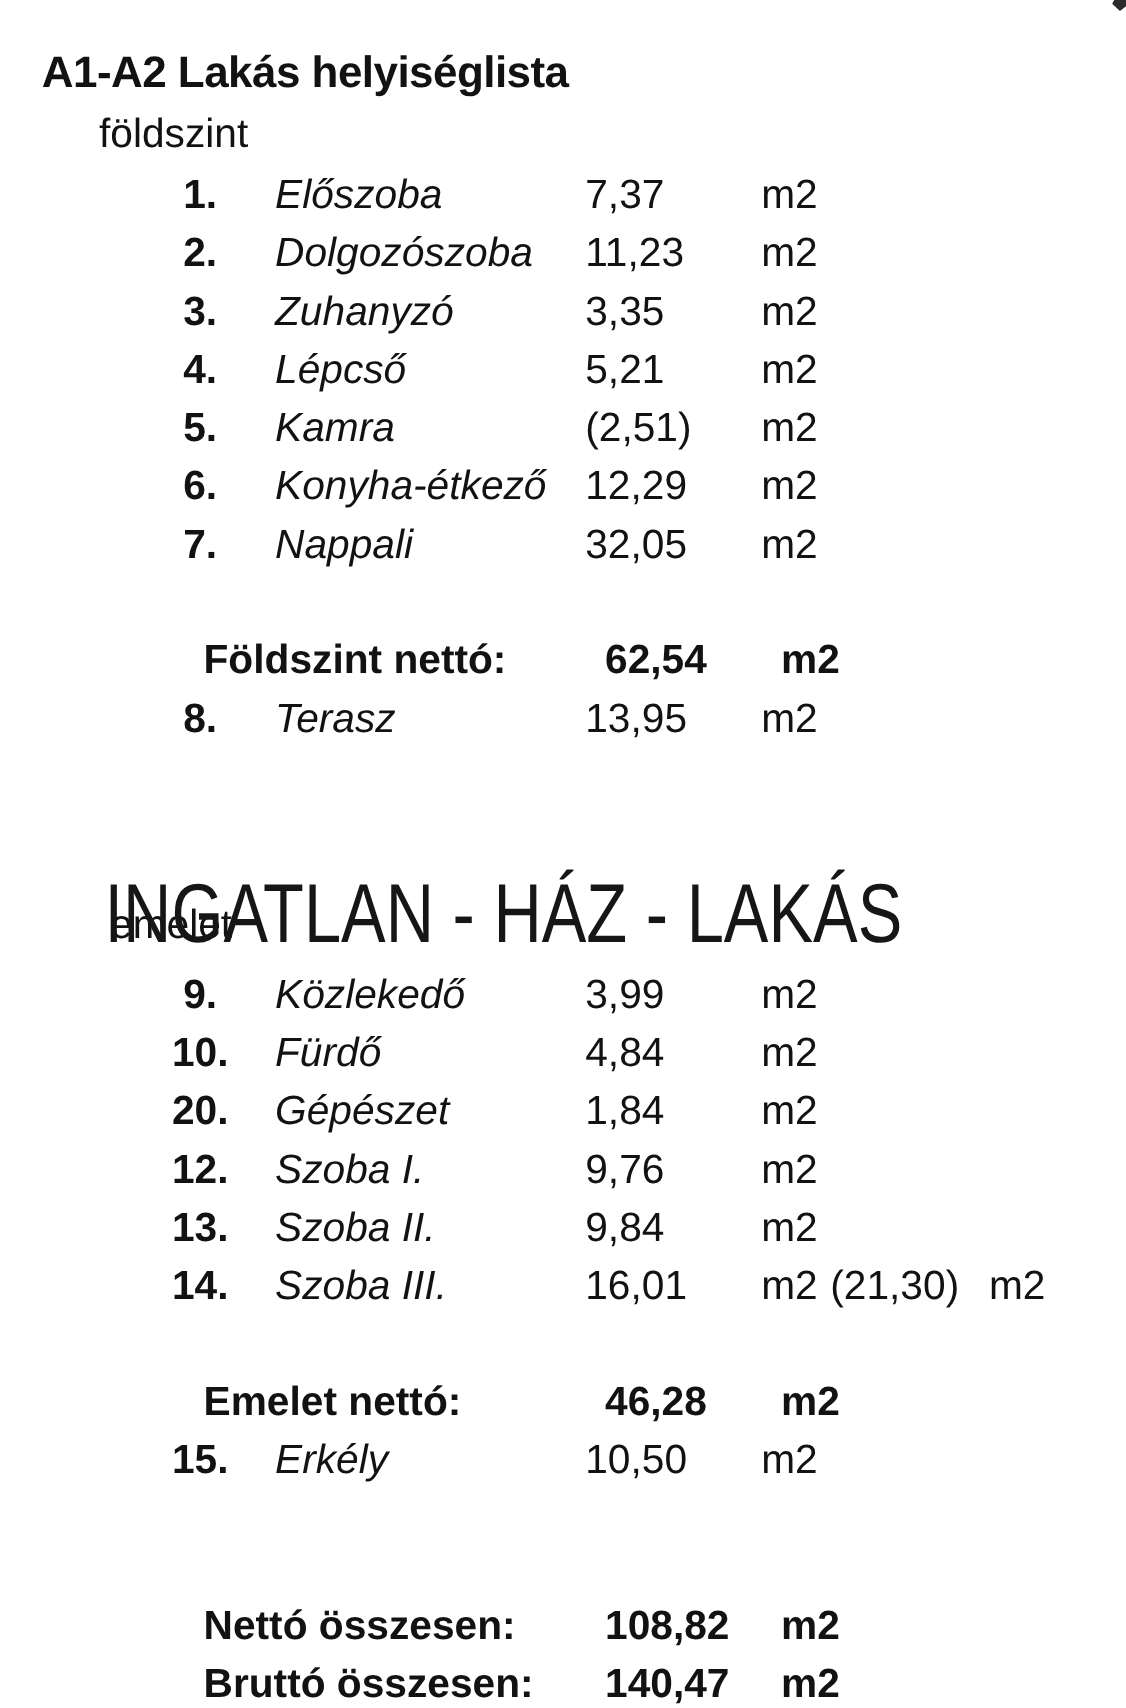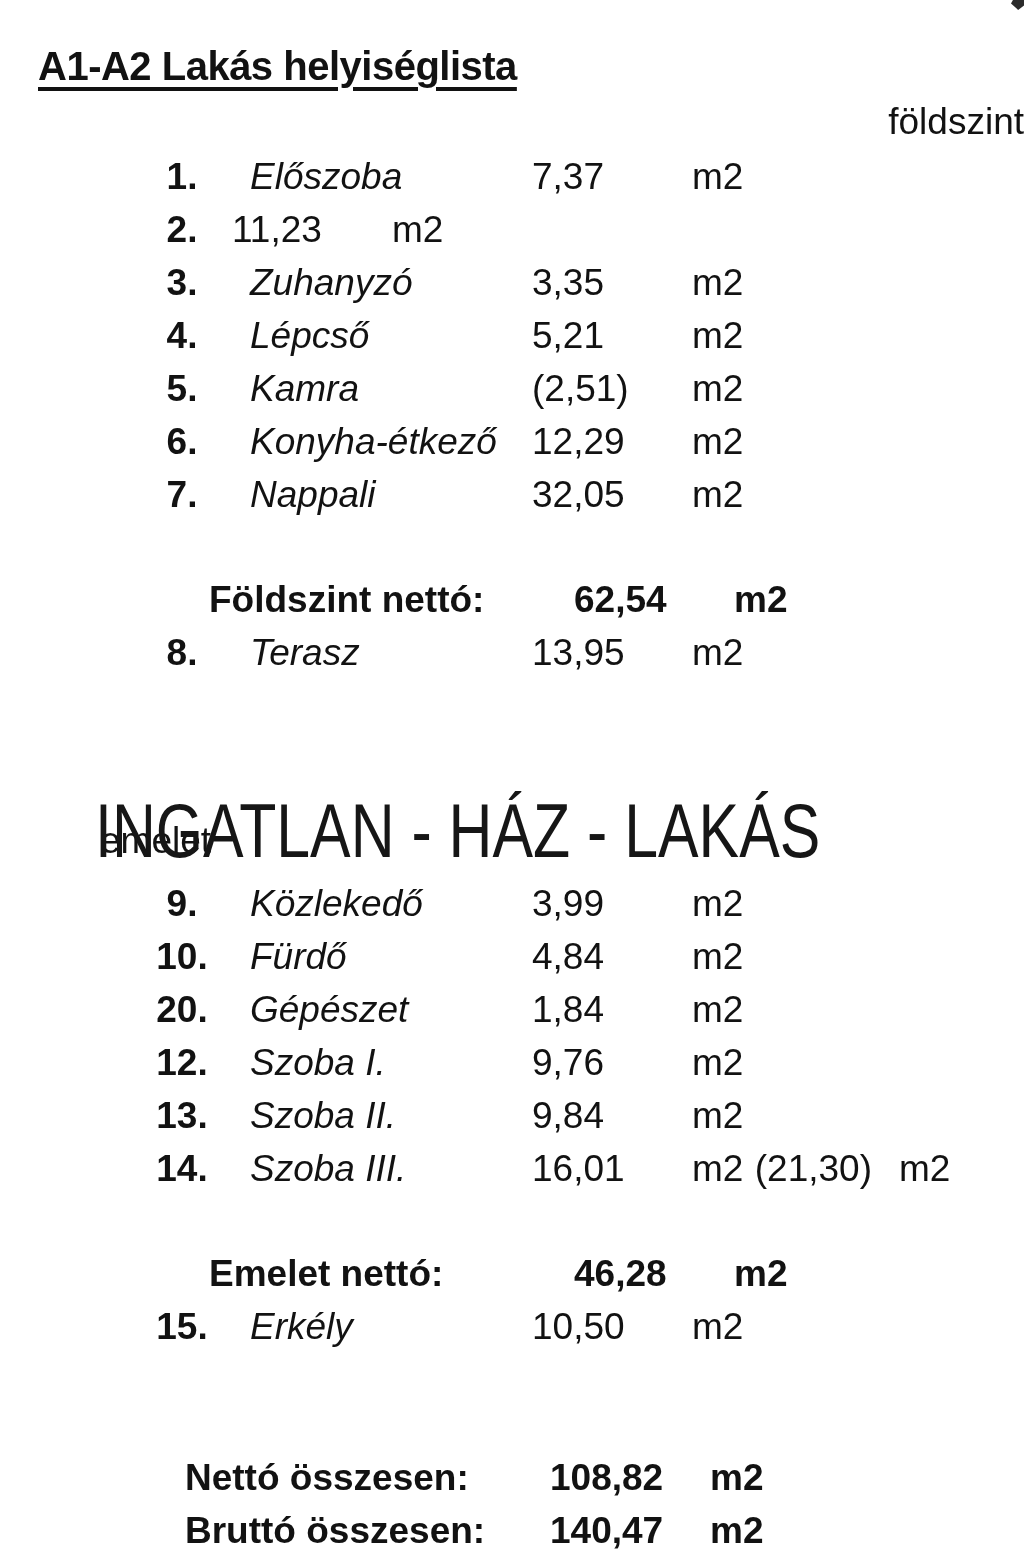--- a/index.html
+++ b/index.html
@@ -21,33 +21,31 @@
     background: #2b2b2b;
     clip-path: polygon(15% 0, 100% 0, 100% 55%, 55% 100%, 0 35%);
   }
 
   .title {
     margin-left: 38px;
     font-size: 40px;
     font-weight: 700;
     line-height: 52px;
     letter-spacing: -0.5px;
-    text-decoration: underline;
     text-decoration-thickness: 4px;
     text-underline-offset: 7px;
     display: inline-block;
   }
 
   .floor-heading {
     margin-left: 90px;
     margin-top: 8px;
     font-size: 37px;
     line-height: 44px;
     font-weight: 400;
-    text-align: right;
   }
 
   .rows { margin-top: 6px; }
 
   .row {
     display: flex;
     align-items: baseline;
     line-height: 53px;
     font-size: 37px;
     white-space: nowrap;
@@ -56,21 +54,21 @@
   .c-name  { width: 300px; padding-left: 18px; font-style: italic; }
   .c-area  { width: 130px; text-align: left; }
   .c-unit  { width: 60px;  padding-left: 30px; }
   .c-area2 { width: 150px; text-align: right; }
   .c-unit2 { padding-left: 27px; }
 
   .c-label { width: 365px; margin-left: 185px; text-align: left; }
 
   .row.bold, .row.bold span { font-weight: 700; }
 
-  .gap-before { margin-top: 52px; padding-left: 24px; }
+  .gap-before { margin-top: 52px; }
 
   .upper-head {
     position: relative;
     height: 78px;
     margin-top: 114px;
   }
   .upper-head .floor-label {
     position: absolute;
     left: 100px;
     bottom: 10px;
@@ -108,20 +106,21 @@
   <div class="rows">
 
     <div class="row">
       <span class="c-num">1.</span>
       <span class="c-name">Előszoba</span>
       <span class="c-area">7,37</span>
       <span class="c-unit">m2</span>
     </div>
     <div class="row">
       <span class="c-num">2.</span>
+      <span class="c-name">Dolgozószoba</span>
       <span class="c-area">11,23</span>
       <span class="c-unit">m2</span>
     </div>
     <div class="row">
       <span class="c-num">3.</span>
       <span class="c-name">Zuhanyzó</span>
       <span class="c-area">3,35</span>
       <span class="c-unit">m2</span>
     </div>
     <div class="row">

